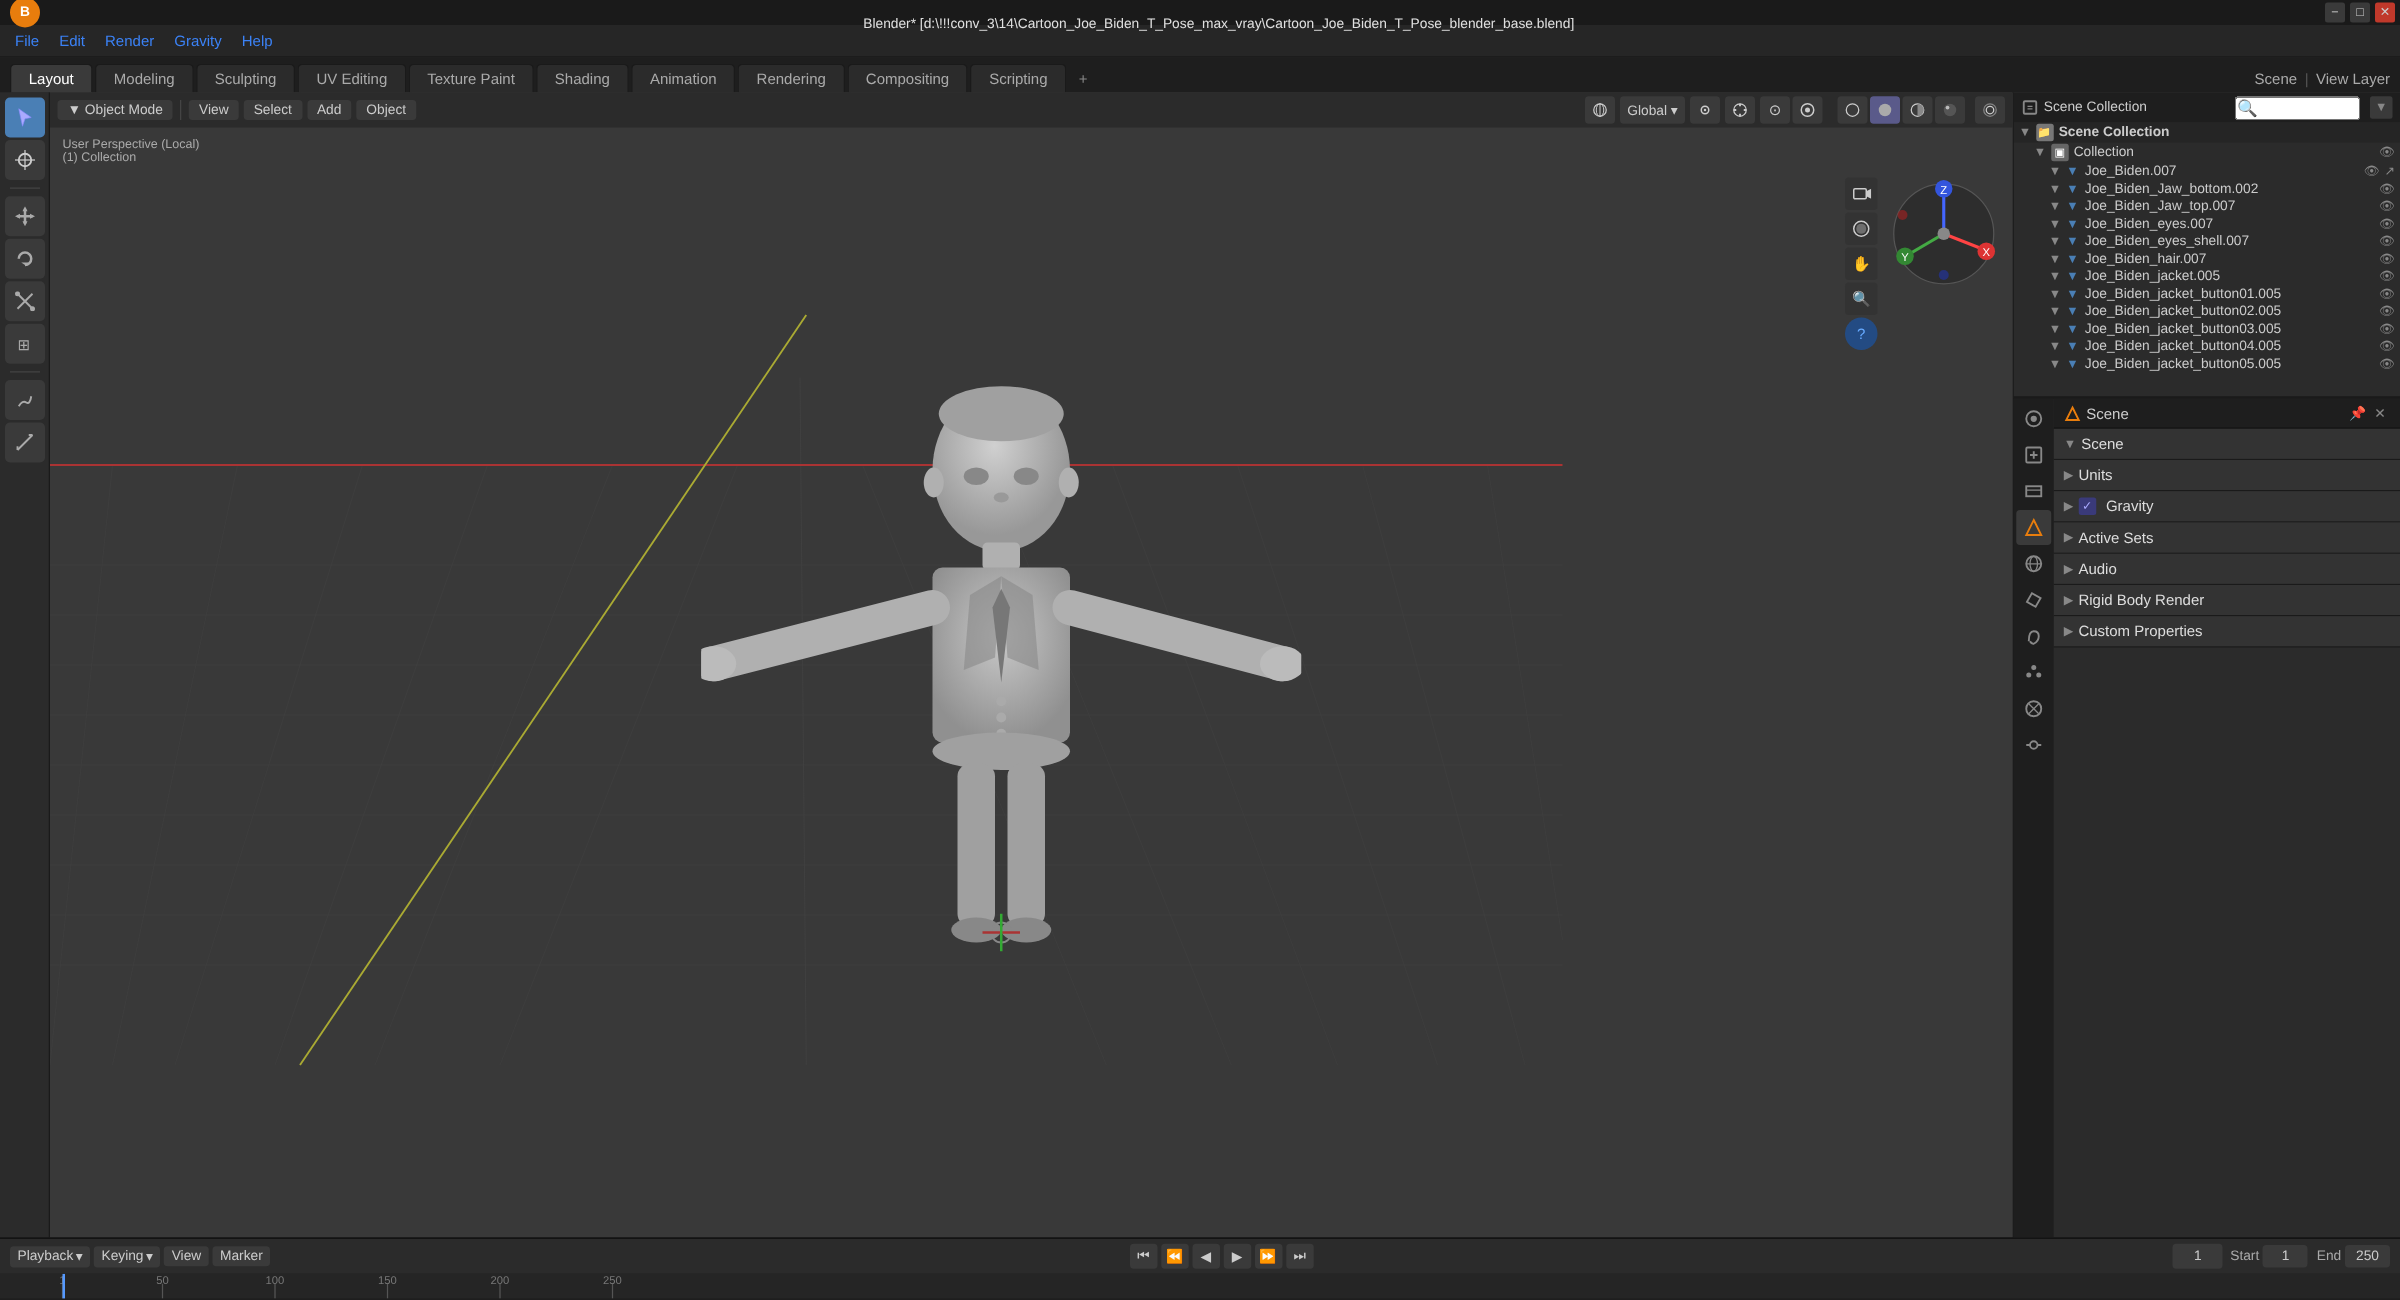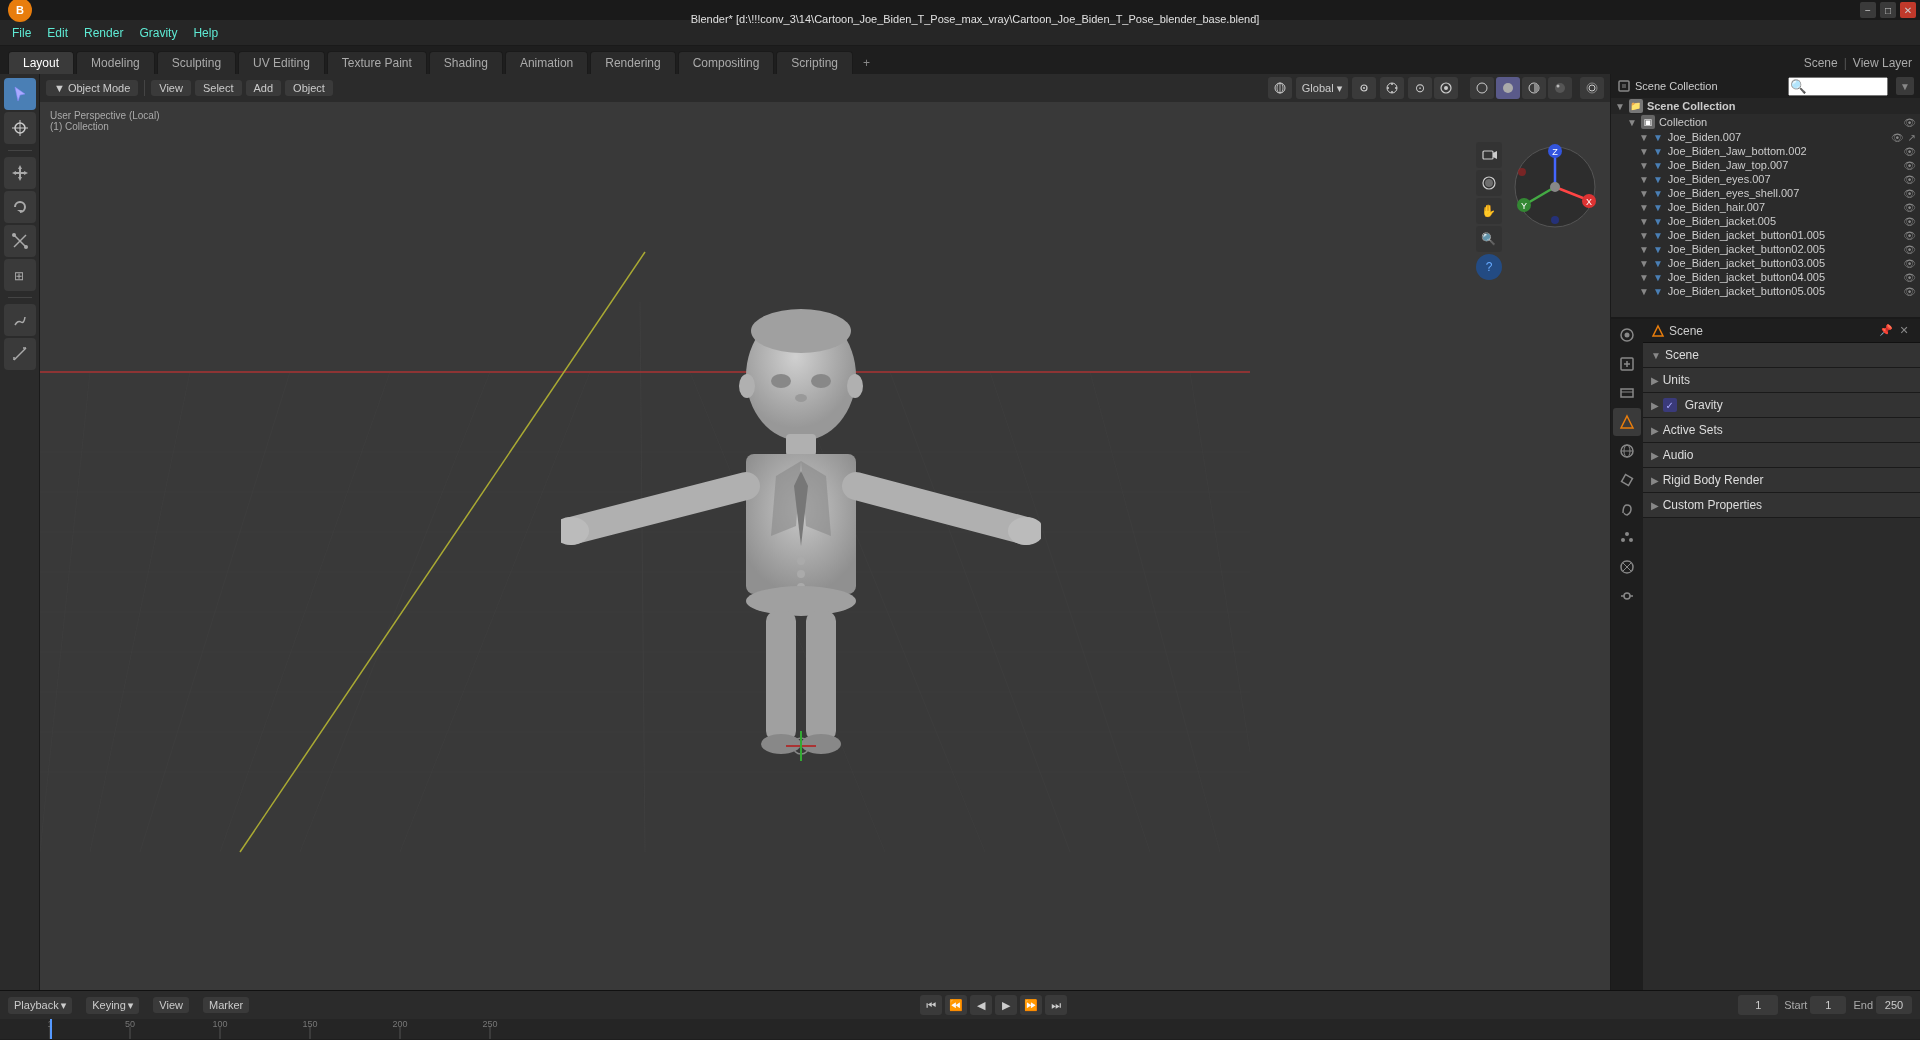--- a/index.html
+++ b/index.html
@@ -71,21 +71,21 @@
       justify-content: center;
       color: white;
       font-weight: bold;
       font-size: 11px;
       margin-right: 6px;
       flex-shrink: 0;
     }
     .menu-item {
       padding: 2px 8px;
       cursor: pointer;
-      color: #5eead4;
+      color: #3b82f6;
       font-size: 12px;
       border-radius: 3px;
     }
 
     
     #workspace-tabs {
       width: 100%;
       height: 28px;
       background: #1e1e1e;
       display: flex;
@@ -1164,21 +1164,21 @@
         </div>
 
       </div>
     </div>
   </div>
 </div>
 
 <div id="timeline-area">
 
   <div id="timeline-controls">
-    <div style="display:flex;align-items:center;gap:14px;">
+    <div style="display:flex;align-items:center;gap:3px;">
       <div class="timeline-btn">
         <span>Playback</span>
         <span>▾</span>
       </div>
       <div class="timeline-btn">
         <span>Keying</span>
         <span>▾</span>
       </div>
       <div class="timeline-btn">
         <span>View</span>

